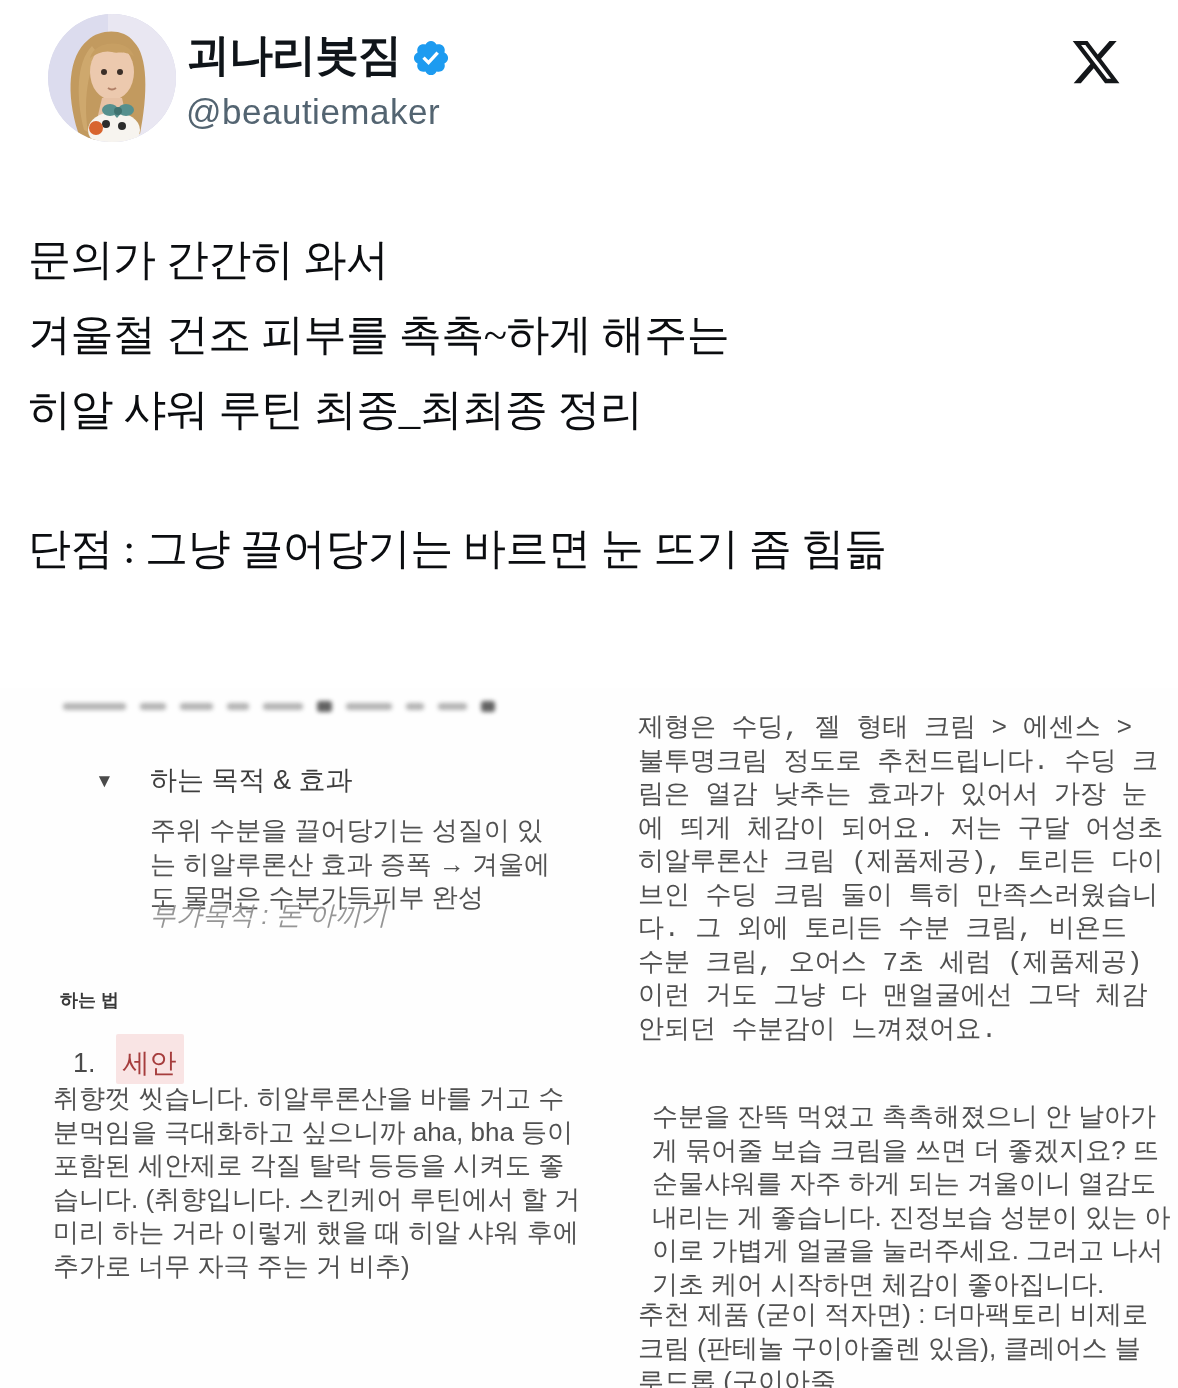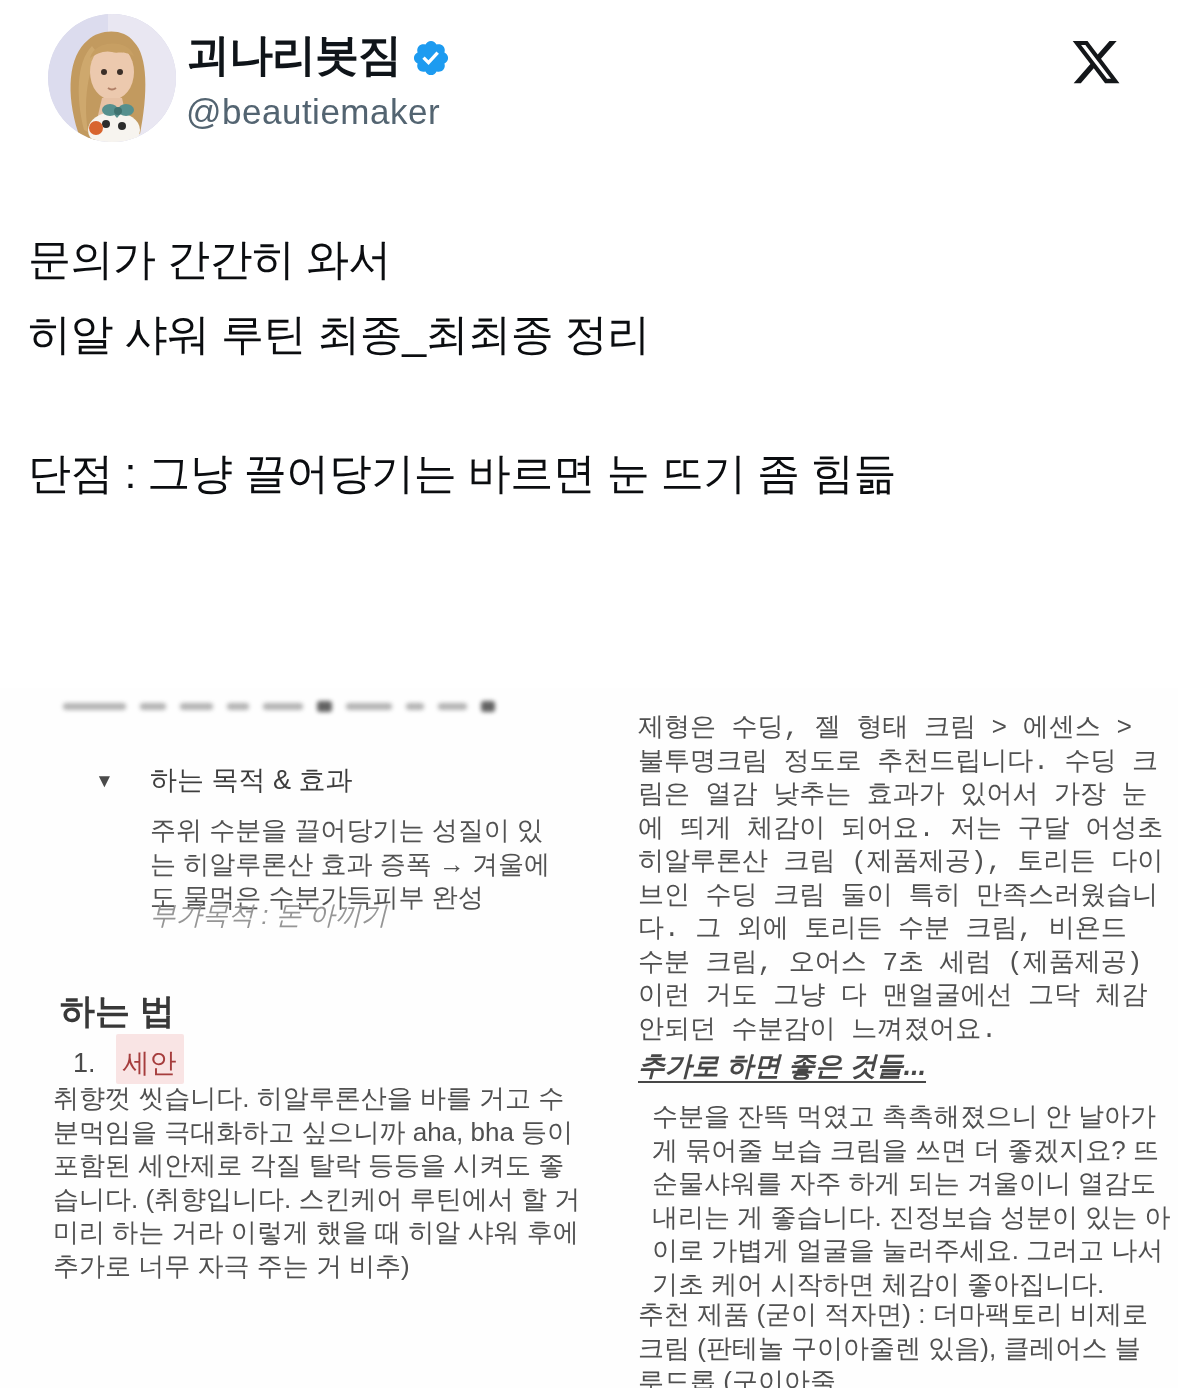--- a/index.html
+++ b/index.html
@@ -32,21 +32,21 @@
   .xcom {
     position:absolute; right:56px; top:36px;
     display:flex; align-items:center;
   }
   .x-logo { width:52px; height:52px; }
   .xcom-text { font-size:52px; font-weight:700; color:#0f1419; letter-spacing:-1px; }
 
   
   .tweet-text {
     position:absolute; left:28px; top:222px; width:1124px;
-    font-size:43px; line-height:75px; color:#0b0d10; letter-spacing:-0.5px;
+    font-size:43px; line-height:75px; color:#0b0d10; letter-spacing:-0.5px;font-family:Liberation Serif, serif;
   }
   .tweet-text .para + .para { margin-top:64px; }
 
   
   .embed {
     position:absolute; left:0; top:688px; width:1178px; height:700px;
     background:#fefefe; overflow:hidden;
     color:#4f4f4f;
   }
   .embed .blk { position:absolute; font-size:26px; line-height:33.5px; }
@@ -57,21 +57,21 @@
     filter:blur(2px); opacity:.75;
   }
   .smudge i { display:block; height:7px; background:#9a9a9a; border-radius:3px; }
   .smudge i.dark { height:11px; background:#2f2f2f; }
 
   .toggle-marker { position:absolute; left:95px; top:82px; font-size:19px; color:#4a4a4a; }
   .toggle-title  { position:absolute; left:150px; top:74px; font-size:27px; color:#3d3d3d; font-weight:500; }
   .toggle-body   { left:150px; top:126px; width:404px; color:#525252; }
   .toggle-note   { position:absolute; left:150px; top:210px; font-size:26px; font-style:italic; color:#959595; }
 
-  .method-title { position:absolute; left:60px; top:300px; font-size:35px; font-weight:700; color:#383838; }
+  .method-title { position:absolute; left:60px; top:300px; font-size:18px; font-weight:700; color:#383838; }
   .step-row { position:absolute; left:73px; top:346px; font-size:27px; color:#4a4a4a; display:flex; gap:20px; align-items:baseline; }
   .step-label {
     color:#a63d3d; background:#f9e4e4; padding:11px 7px 3px; border-radius:2px; font-weight:500;
   }
   .left-para1 { left:53px; top:394px; width:537px; color:#505050; }
   .left-para2-clip {
     position:absolute; left:53px; top:572px; width:537px; height:86px; overflow:hidden;
   }
   .left-para2 { font-size:26px; line-height:33.5px; color:#505050; }
 
@@ -125,20 +125,21 @@
 
 <div class="xcom">
   <svg class="x-logo" viewBox="0 0 24 24">
     <path fill="#14171a" d="M18.244 2.25h3.308l-7.227 8.26 8.502 11.24H16.17l-5.214-6.817L4.99 21.75H1.68l7.73-8.835L1.254 2.25H8.08l4.713 6.231 5.45-6.231zm-1.161 17.52h1.833L7.084 4.126H5.117l11.966 15.644z"></path>
   </svg>
 </div>
 
 <div class="tweet-text">
   <div class="para">
     <div>문의가 간간히 와서</div>
+    <div>겨울철 건조 피부를 촉촉~하게 해주는</div>
     <div>히알 샤워 루틴 최종_최최종 정리</div>
   </div>
   <div class="para">
     <div>단점 : 그냥 끌어당기는 바르면 눈 뜨기 좀 힘듦</div>
   </div>
 </div>
 
 <div class="embed">
 
   <div class="smudge">
@@ -160,17 +161,16 @@
   <div class="toggle-note">부가목적 : 돈 아끼기</div>
 
   <div class="method-title">하는 법</div>
   <div class="step-row">
     <span>1.</span>
     <span class="step-label">세안</span>
   </div>
   <div class="blk left-para1">취향껏 씻습니다. 히알루론산을 바를 거고 수분먹임을 극대화하고 싶으니까 aha, bha 등이 포함된 세안제로 각질 탈락 등등을 시켜도 좋습니다. (취향입니다. 스킨케어 루틴에서 할 거 미리 하는 거라 이렇게 했을 때 히알 샤워 후에 추가로 너무 자극 주는 거 비추)</div>
 
   <div class="blk right-para1">제형은 수딩, 젤 형태 크림 &gt; 에센스 &gt; 불투명크림 정도로 추천드립니다. 수딩 크림은 열감 낮추는 효과가 있어서 가장 눈에 띄게 체감이 되어요. 저는 구달 어성초 히알루론산 크림 (제품제공), 토리든 다이브인 수딩 크림 둘이 특히 만족스러웠습니다. 그 외에 토리든 수분 크림, 비욘드 수분 크림, 오어스 7초 세럼 (제품제공) 이런 거도 그냥 다 맨얼굴에선 그닥 체감 안되던 수분감이 느껴졌어요.</div>
-  <div class="extras-title">추가로 하면 좋은 것들...</div>
   <div class="blk right-para2">수분을 잔뜩 먹였고 촉촉해졌으니 안 날아가게 묶어줄 보습 크림을 쓰면 더 좋겠지요? 뜨순물샤워를 자주 하게 되는 겨울이니 열감도 내리는 게 좋습니다. 진정보습 성분이 있는 아이로 가볍게 얼굴을 눌러주세요. 그러고 나서 기초 케어 시작하면 체감이 좋아집니다.</div>
   <div class="blk right-para3">추천 제품 (굳이 적자면) : 더마팩토리 비제로 크림 (판테놀 구이아줄렌 있음), 클레어스 블루드롭 (구이아줄</div>
 
 </div>
 
 </body></html>

